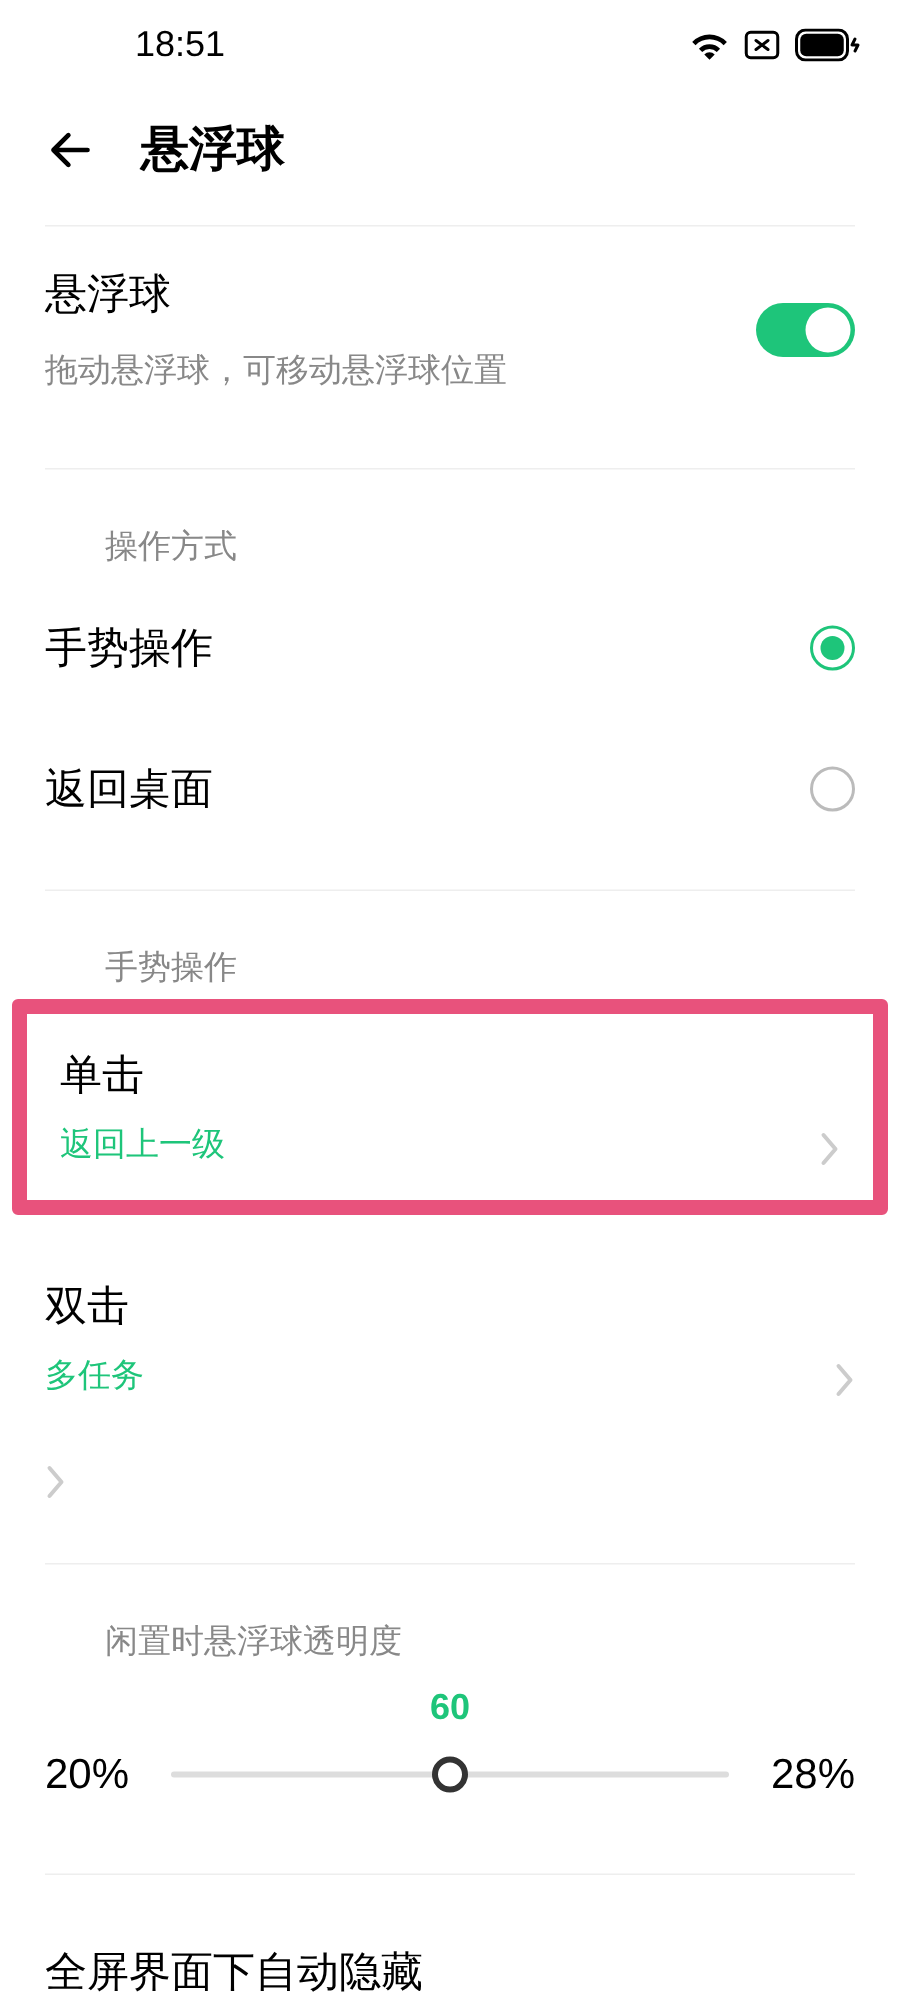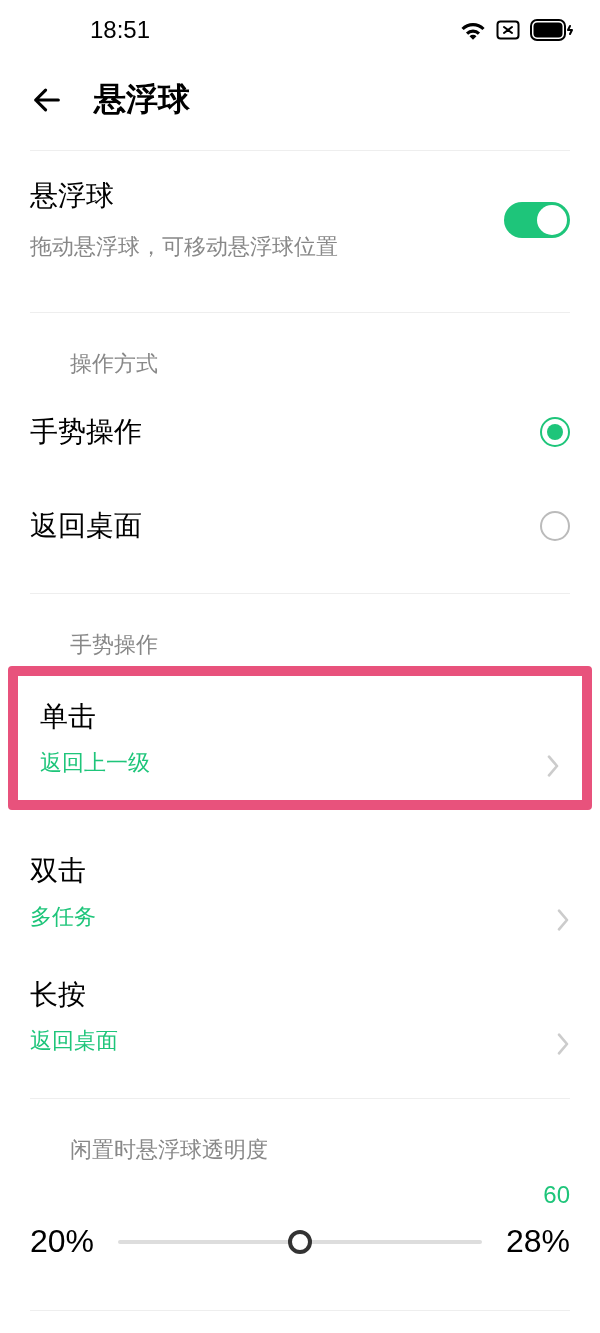--- a/index.html
+++ b/index.html
@@ -24,23 +24,23 @@
   .radio.selected { border-color: #1ec57a; }
   .radio.selected .dot { width: 16px; height: 16px; border-radius: 50%; background: #1ec57a; }
   .nav-item { padding: 22px 30px; display: flex; align-items: flex-end; justify-content: space-between; }
   .nav-item .texts .label { font-size: 28px; font-weight: 500; }
   .nav-item .texts .value { font-size: 22px; color: #1ec57a; margin-top: 12px; }
   .chevron { color: #ccc; flex-shrink: 0; }
   .highlight-wrap { border: 10px solid #e8527c; margin: 0 8px; border-radius: 4px; }
   .highlight-wrap .nav-item { padding: 22px 22px; }
   .gap-top { margin-top: 20px; }
   .slider-block { padding: 10px 30px 30px 30px; }
-  .slider-value { text-align: right; font-size: 24px; color: #1ec57a; font-weight: 400; margin-bottom: 14px; }
+  .slider-value { text-align: center; font-size: 24px; color: #1ec57a; font-weight: 700; margin-bottom: 14px; }
   .slider-row { display: flex; align-items: center; gap: 24px; }
-  .slider-min, .slider-max { font-size: 32px; font-weight: 500; min-width: 60px; }
+  .slider-min, .slider-max { font-size: 28px; font-weight: 500; min-width: 60px; }
   .slider-max { text-align: right; }
   .slider-track { flex: 1; height: 4px; background: #ddd; position: relative; border-radius: 2px; }
   .slider-thumb { position: absolute; top: 50%; width: 24px; height: 24px; border: 4px solid #333; background: #fff; border-radius: 50%; transform: translate(-50%, -50%); }
   .spacer { height: 20px; }
 </style>
 </head>
 <body>
 
 <div class="status-bar">
   <span>18:51</span>
@@ -117,24 +117,20 @@
   <div class="texts">
     <div class="label">双击</div>
     <div class="value">多任务</div>
   </div>
   <svg class="chevron" width="14" height="24" viewBox="0 0 10 18">
       <path d="M2 2l6 7-6 7" stroke="#ccc" stroke-width="2" fill="none" stroke-linecap="round" stroke-linejoin="round"></path>
     </svg>
 </div>
 
 <div class="nav-item">
-  <div class="texts">
-    <div class="label">长按</div>
-    <div class="value">返回桌面</div>
-  </div>
   <svg class="chevron" width="14" height="24" viewBox="0 0 10 18">
       <path d="M2 2l6 7-6 7" stroke="#ccc" stroke-width="2" fill="none" stroke-linecap="round" stroke-linejoin="round"></path>
     </svg>
 </div>
 
 <div class="spacer"></div>
 <div class="divider"></div>
 
 <div class="section-label">闲置时悬浮球透明度</div>
 

